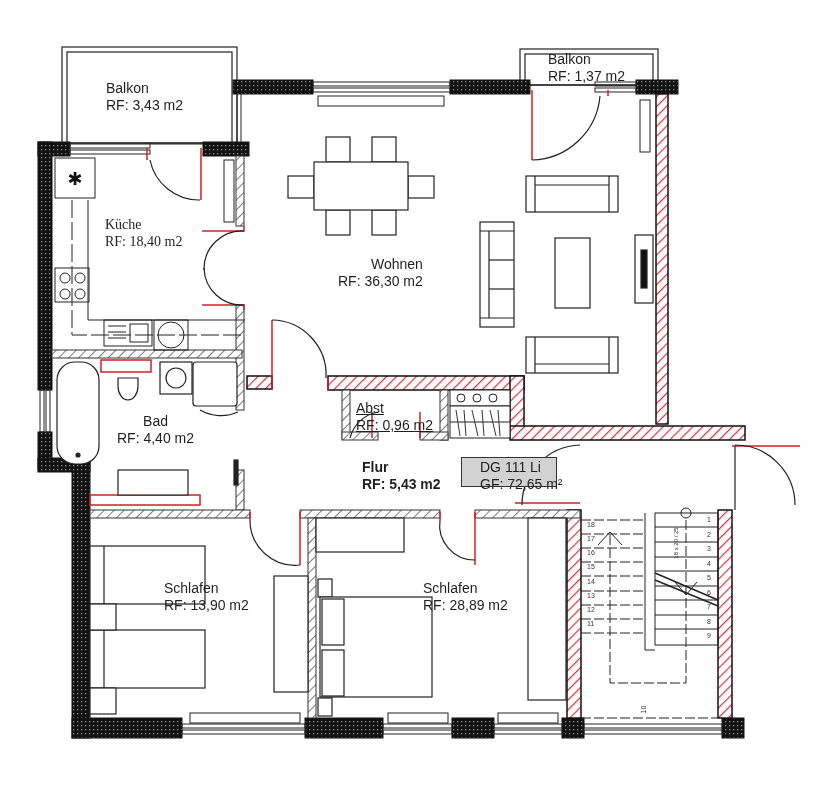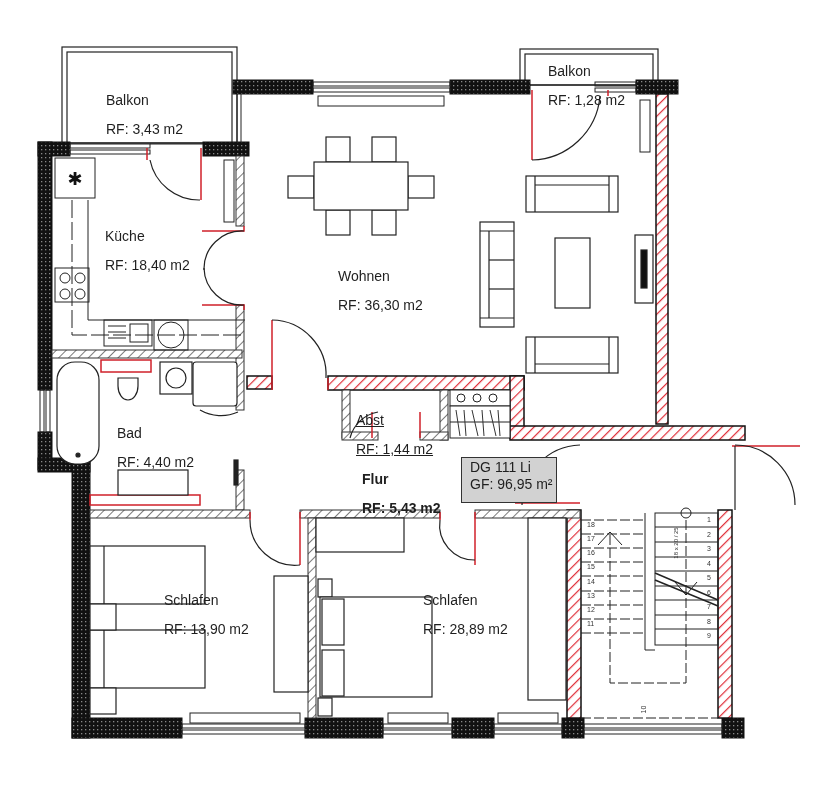--- a/index.html
+++ b/index.html
@@ -1,20 +1,20 @@
 <!DOCTYPE html>
 <html><head>
 <meta charset="utf-8">
 <style>
   html, body { margin: 0; padding: 0; background: #ffffff; }
   body { width: 817px; height: 798px; position: relative; overflow: hidden; font-family: "Liberation Sans", sans-serif; }
   #plan { position: absolute; left: 0; top: 0; }
   .room-label { position: absolute; font-size: 14px; line-height: 17px; color: #1f1f1f; white-space: nowrap; font-family: "Liberation Sans", sans-serif; }
-  .room-label span { display: block; margin-top: 12px; }
-  .unit-box { position: absolute; left: 461px; top: 457px; width: 96px; height: 46px; background: #d2d2d2; border: 1px solid #333; box-sizing: border-box; padding: 1px 8px; font-size: 14px; line-height: 17px; color: #1f1f1f; }
+  .room-label span { display: block; }
+  .unit-box { position: absolute; left: 461px; top: 457px; width: 96px; height: 30px; background: #d2d2d2; border: 1px solid #333; box-sizing: border-box; padding: 1px 18px; font-size: 14px; line-height: 17px; color: #1f1f1f; }
   .unit-box span { display: block; white-space: nowrap; }
   .stair-num { position: absolute; font-size: 7px; color: #333; font-family: "Liberation Sans", sans-serif; }
 </style>
 </head>
 <body>
 
 <svg id="plan" width="817" height="798" viewBox="0 0 817 798" xmlns="http://www.w3.org/2000/svg">
   <defs>
     <pattern id="hatchRed" patternUnits="userSpaceOnUse" width="7" height="7" patternTransform="rotate(45)">
       <rect width="7" height="7" fill="#ffffff"></rect>
@@ -276,54 +276,54 @@
 
   <text x="75" y="185" font-size="18" text-anchor="middle" font-family="DejaVu Sans, sans-serif" fill="#111">✱</text>
 </svg>
 
 <div class="room-label" style="left:106px;top:80px;">
   <span>Balkon</span>
   <span>RF: 3,43 m2</span>
 </div>
 <div class="room-label" style="left:548px;top:51px;">
   <span>Balkon</span>
-  <span>RF: 1,28 m2</span>
-</div>
-<div class="room-label" style="left:105px;top:216px;">
+  <span>RF: 1,37 m2</span>
+</div>
+<div class="room-label" style="left:105px;top:216px;font-family:Liberation Serif, serif;">
   <span>Küche</span>
   <span>RF: 18,40 m2</span>
 </div>
-<div class="room-label" style="left:338px;top:256px;">
+<div class="room-label" style="left:338px;top:256px;text-align:right;">
   <span>Wohnen</span>
   <span>RF: 36,30 m2</span>
 </div>
-<div class="room-label" style="left:117px;top:413px;">
+<div class="room-label" style="left:117px;top:413px;text-align:center;">
   <span>Bad</span>
   <span>RF: 4,40 m2</span>
 </div>
 <div class="room-label" style="left:356px;top:400px;text-decoration:underline;">
   <span>Abst</span>
-  <span>RF: 1,44 m2</span>
+  <span>RF: 0,96 m2</span>
 </div>
 <div class="room-label" style="left:362px;top:459px;font-weight:bold;">
   <span>Flur</span>
   <span>RF: 5,43 m2</span>
 </div>
 <div class="room-label" style="left:164px;top:580px;">
   <span>Schlafen</span>
   <span>RF: 13,90 m2</span>
 </div>
 <div class="room-label" style="left:423px;top:580px;">
   <span>Schlafen</span>
   <span>RF: 28,89 m2</span>
 </div>
 
 <div class="unit-box">
   <span>DG 111 Li</span>
-  <span>GF: 96,95 m²</span>
+  <span>GF: 72,65 m²</span>
 </div>
 
 <div class="stair-num" style="left:707px;top:516px;">1</div>
 <div class="stair-num" style="left:707px;top:531px;">2</div>
 <div class="stair-num" style="left:707px;top:545px;">3</div>
 <div class="stair-num" style="left:707px;top:560px;">4</div>
 <div class="stair-num" style="left:707px;top:574px;">5</div>
 <div class="stair-num" style="left:707px;top:589px;">6</div>
 <div class="stair-num" style="left:707px;top:603px;">7</div>
 <div class="stair-num" style="left:707px;top:618px;">8</div>

